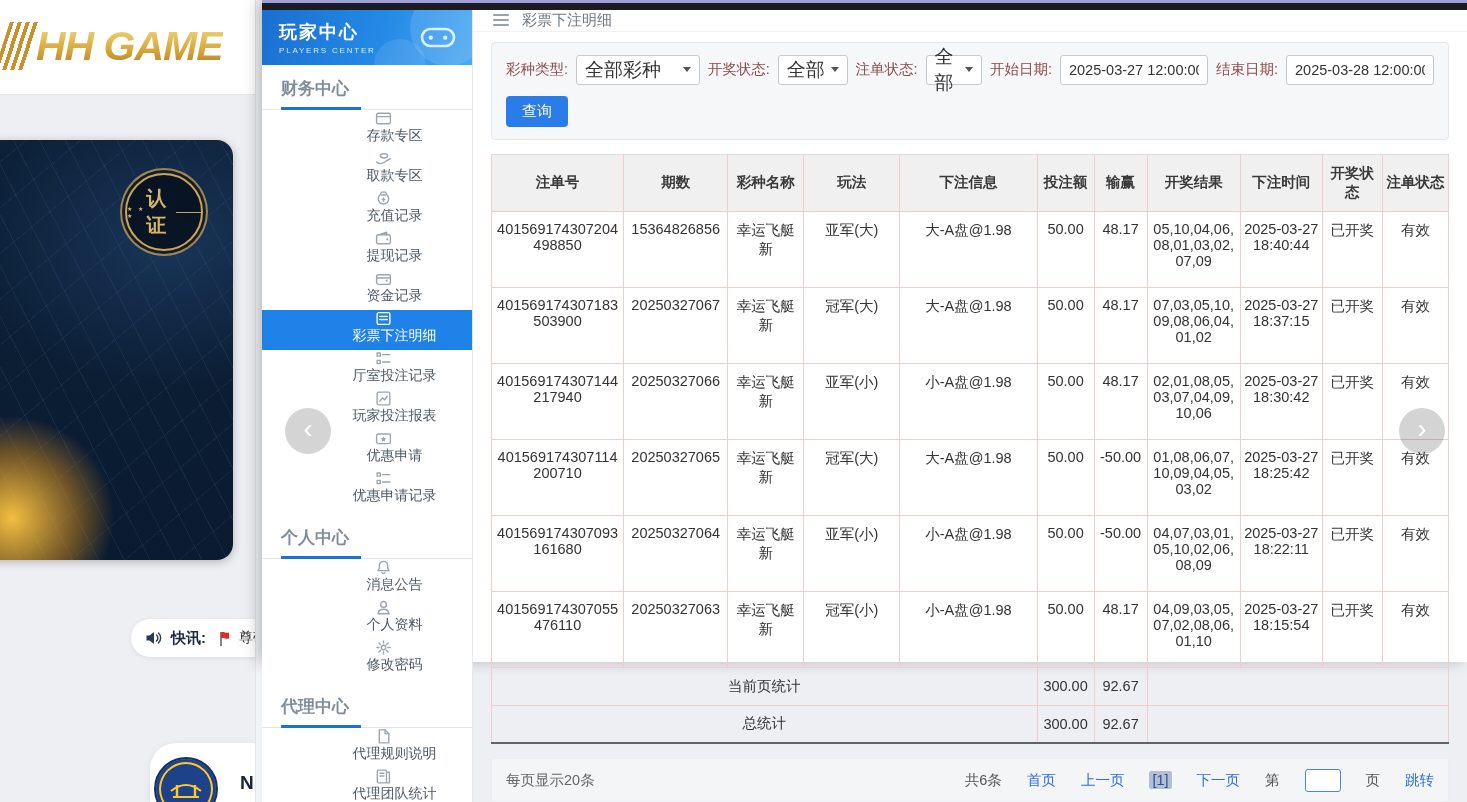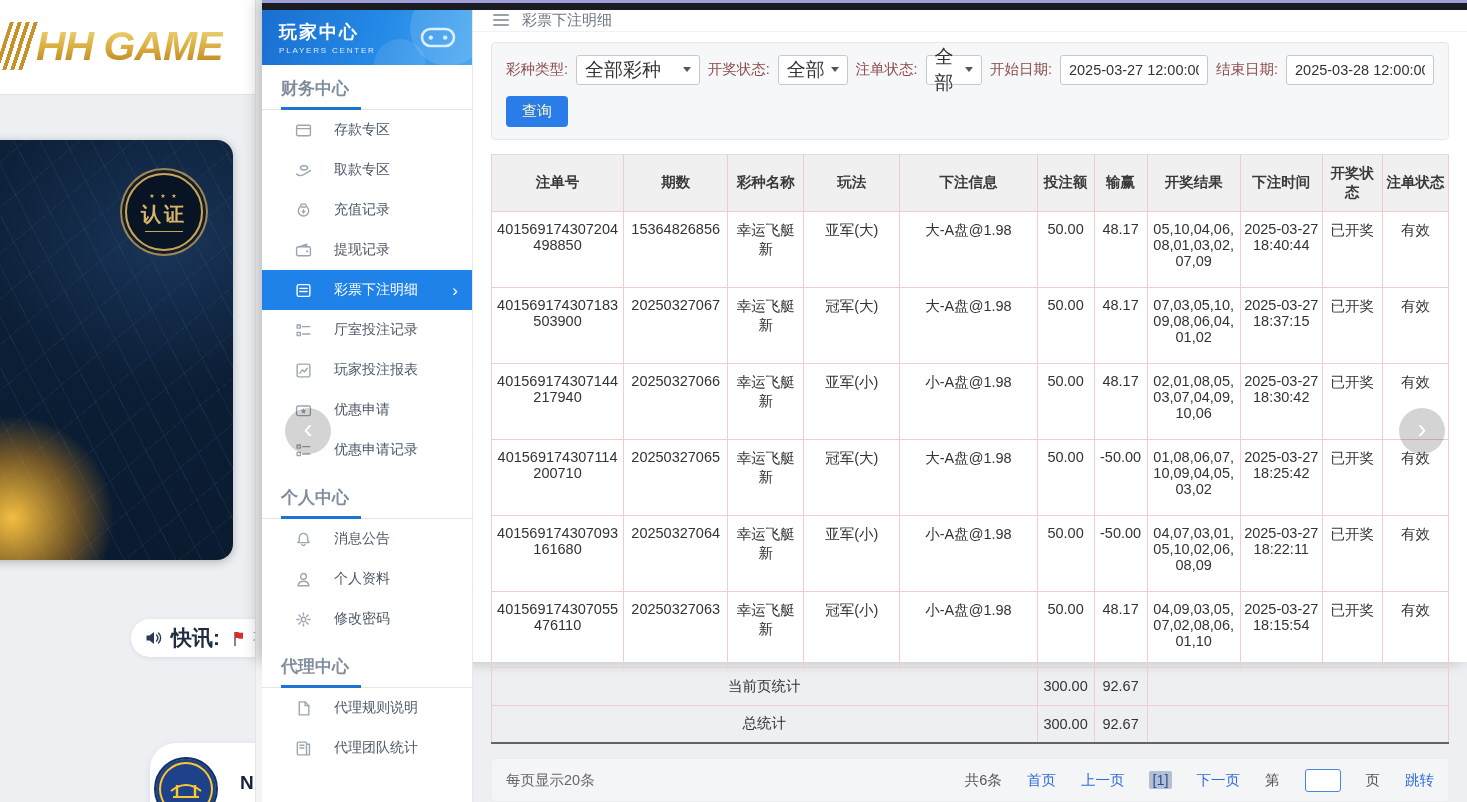--- a/index.html
+++ b/index.html
@@ -20,29 +20,29 @@
     background:
       radial-gradient(150px 150px at 16% 90%, rgba(255,198,64,.95), rgba(214,142,28,.5) 42%, transparent 68%),
       radial-gradient(300px 220px at 75% 25%, rgba(48,92,150,.35), transparent 65%),
       repeating-linear-gradient(63deg, transparent 0 22px, rgba(130,170,230,.09) 22px 23px),
       repeating-linear-gradient(-40deg, transparent 0 34px, rgba(130,170,230,.07) 34px 35px),
       linear-gradient(180deg,#0d2139 0%,#0a1b30 100%);
     box-shadow:0 2px 10px rgba(0,0,0,.25); }
   .badge { position:absolute; left:155px; top:33px; width:78px; height:78px; border-radius:50%;
     background:rgba(8,18,32,.92); border:2px solid #c9a45c;
     box-shadow:0 0 0 3px rgba(8,18,32,.9), 0 0 0 5px rgba(201,164,92,.75);
-    display:flex; flex-direction:column; align-items:center; justify-content:center; }
+    display:flex; flex-direction:row; align-items:center; justify-content:center; }
   .badge-stars { font-size:6px; color:#d9b56a; letter-spacing:2px; }
   .badge-text { font-size:20px; font-weight:bold; color:#d9b56a; letter-spacing:3px; margin:2px 0 3px; }
   .badge-line { width:38px; height:1px; background:#c9a45c; }
 
   .ticker { position:absolute; left:131px; top:619px; width:290px; height:38px; border-radius:19px; background:#fff;
     box-shadow:0 1px 5px rgba(0,0,0,.08); display:flex; align-items:center; padding-left:14px; gap:8px; overflow:hidden; }
   .spk { display:inline-flex; width:18px; height:16px; color:#2b3a55; }
-  .ticker-label { font-size:21px; font-weight:bold; color:#1f2b3e; }
+  .ticker-label { font-size:15px; font-weight:bold; color:#1f2b3e; }
   .flag { display:inline-flex; width:11px; height:15px; margin-left:6px; }
   .ticker-text { font-size:14px; color:#333; white-space:nowrap; }
 
   .nba-card { position:absolute; left:150px; top:743px; width:280px; height:120px; border-radius:26px; background:#fff;
     box-shadow:0 2px 8px rgba(0,0,0,.08); }
   .nba-logo { position:absolute; left:4px; top:14px; width:64px; height:64px; border-radius:50%;
     background:#1d428a; border:2px solid #12306b; display:flex; align-items:center; justify-content:center;
     box-shadow:inset 0 0 0 3px #1d428a, inset 0 0 0 5px #ffc72c; }
   .nba-text { position:absolute; left:90px; top:29px; font-size:19px; font-weight:bold; color:#16233f; }
 
@@ -65,21 +65,21 @@
   .sb-title { font-size:18px; font-weight:bold; color:#fff; letter-spacing:2px; }
   .sb-sub { font-size:8px; color:#d8ecff; letter-spacing:1.8px; margin-top:2px; }
   .gamepad { position:absolute; right:16px; top:14px; width:36px; height:26px; color:rgba(225,243,255,.95); z-index:2; }
 
   .sb-section-label { margin:14px 18px 0 19px; font-size:17px; color:#7f8c9b;font-weight:bold; }
   .sb-rule { height:3px; margin-top:7px; position:relative; }
   .sb-rule::before { content:''; position:absolute; left:0; right:0; bottom:0; height:1px; background:#e6e6e6; }
   .sb-rule i { position:absolute; left:19px; bottom:0; width:80px; height:3px; background:#1b74d2; }
   .sb-section { padding-bottom:2px; }
   .sb-section:first-child .sb-section-label { margin-top:12px; }
-  .sb-item { height:40px; display:flex; align-items:center; padding-left:33px; cursor:pointer; }
+  .sb-item { height:40px; display:flex; align-items:center; padding-left:33px; cursor:pointer;flex-direction:column; }
   .sb-icon { width:17px; height:17px; color:#9aa5b0; display:inline-flex; flex:0 0 17px; }
   .sb-icon svg { width:100%; height:100%; }
   .sb-label { margin-left:22px; font-size:14px; color:#4c5866; }
   .sb-item.active { background:#1e82e8; }
   .sb-item.active .sb-icon { color:#fff; }
   .sb-item.active .sb-label { color:#fff; }
   .sb-chevron { margin-left:auto; margin-right:14px; color:#fff; font-size:17px; line-height:1; }
 
   
   .main { flex:1; display:flex; flex-direction:column; overflow:hidden; }
@@ -227,20 +227,30 @@
             <div class="sb-item">
               <span class="sb-icon">
                 <svg viewBox="0 0 16 16" fill="none" stroke="currentColor" stroke-width="1.3" stroke-linecap="round" stroke-linejoin="round">
                   <rect x="1.5" y="4.5" width="13" height="8.5" rx="1.5"></rect>
                   <path d="M3.5 4.5 11 2v2.5"></path>
                   <circle cx="11.5" cy="8.8" r="1" fill="currentColor" stroke="none"></circle>
                 </svg>
               </span>
               <span class="sb-label">提现记录</span>
             </div>
+            <div class="sb-item">
+              <span class="sb-icon">
+                <svg viewBox="0 0 16 16" fill="none" stroke="currentColor" stroke-width="1.3" stroke-linecap="round" stroke-linejoin="round">
+                  <rect x="1.5" y="4.5" width="13" height="9" rx="2"></rect>
+                  <path d="M1.5 7.5h13"></path>
+                  <circle cx="10.8" cy="10" r="1" fill="currentColor" stroke="none"></circle>
+                </svg>
+              </span>
+              <span class="sb-label">资金记录</span>
+            </div>
             <div class="sb-item active">
               <span class="sb-icon">
                 <svg viewBox="0 0 16 16" fill="none" stroke="currentColor" stroke-width="1.3" stroke-linecap="round" stroke-linejoin="round">
                   <rect x="2" y="2.5" width="12" height="11" rx="1.5"></rect>
                   <path d="M4.5 6h7M4.5 9h7"></path>
                 </svg>
               </span>
               <span class="sb-label">彩票下注明细</span>
               <span class="sb-chevron">›</span>
             </div>

